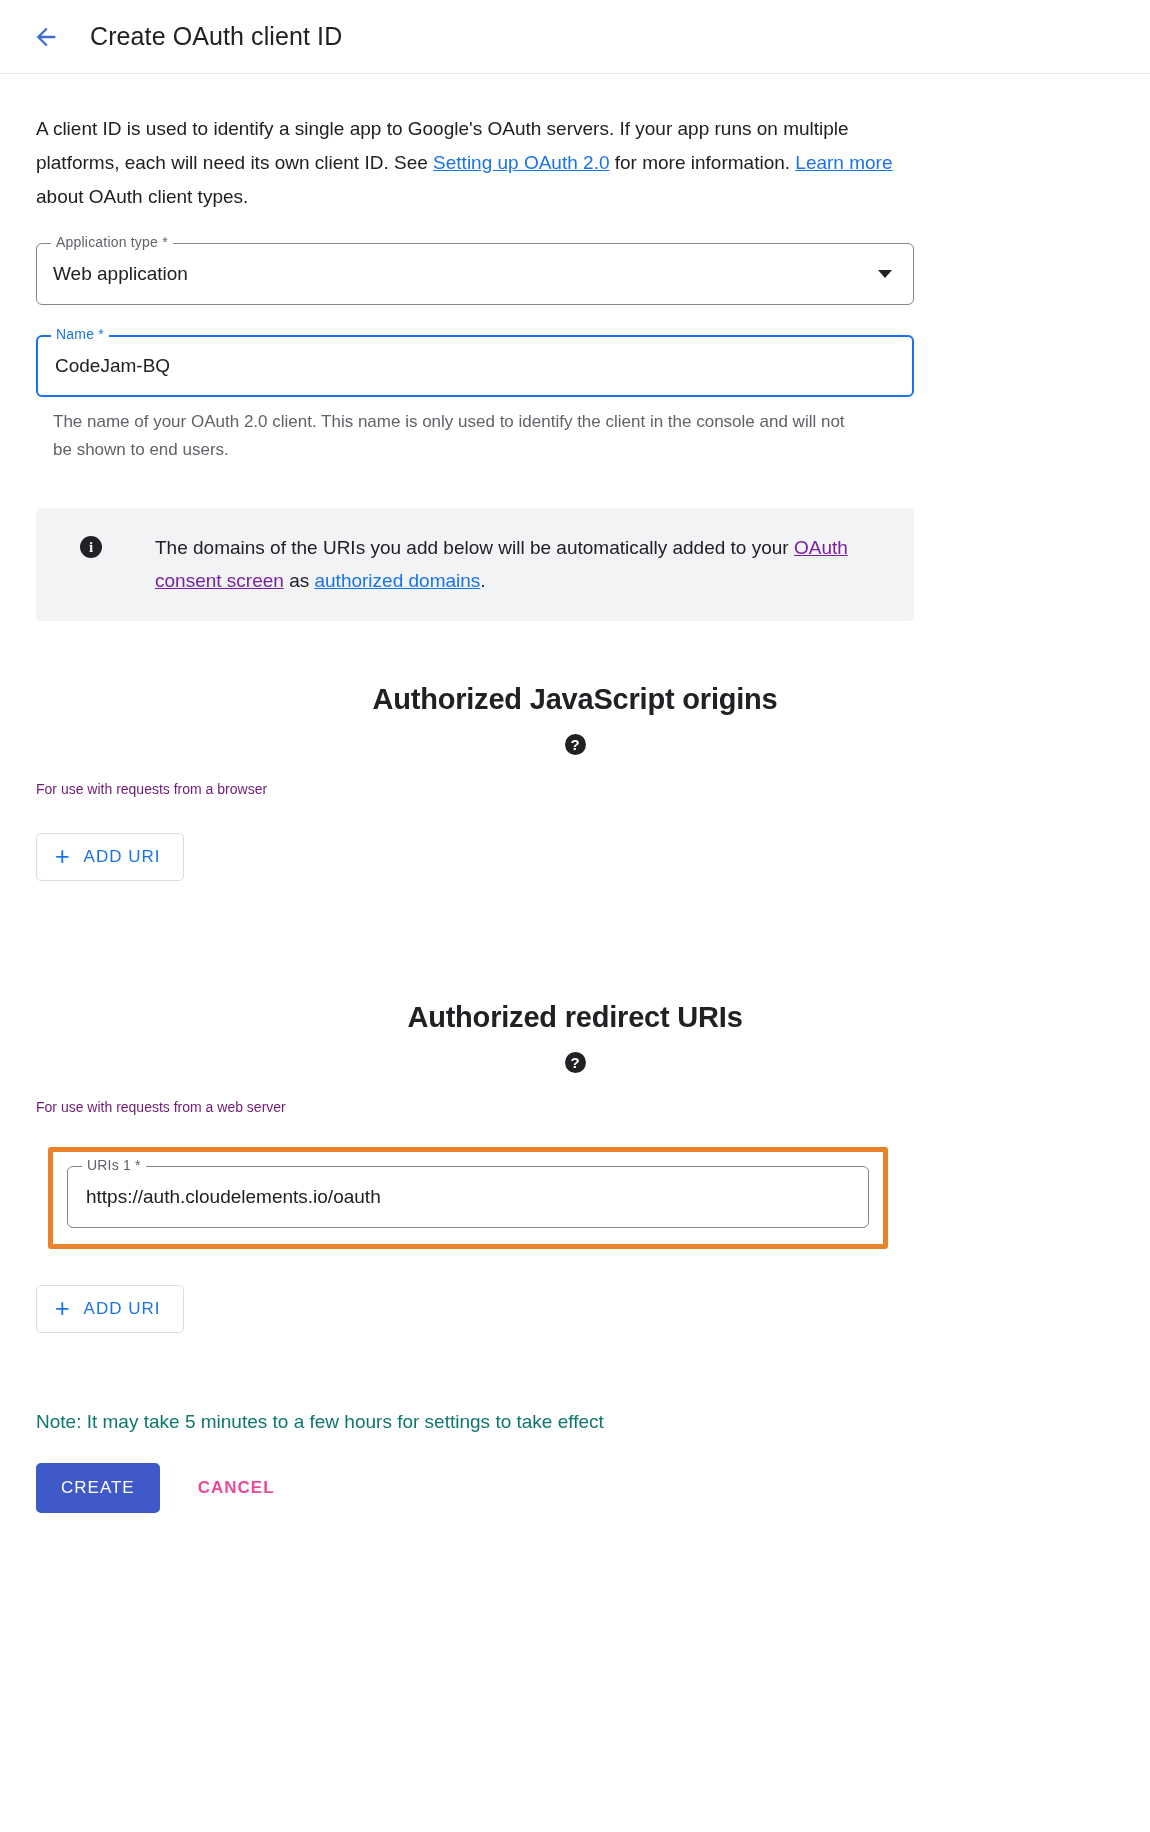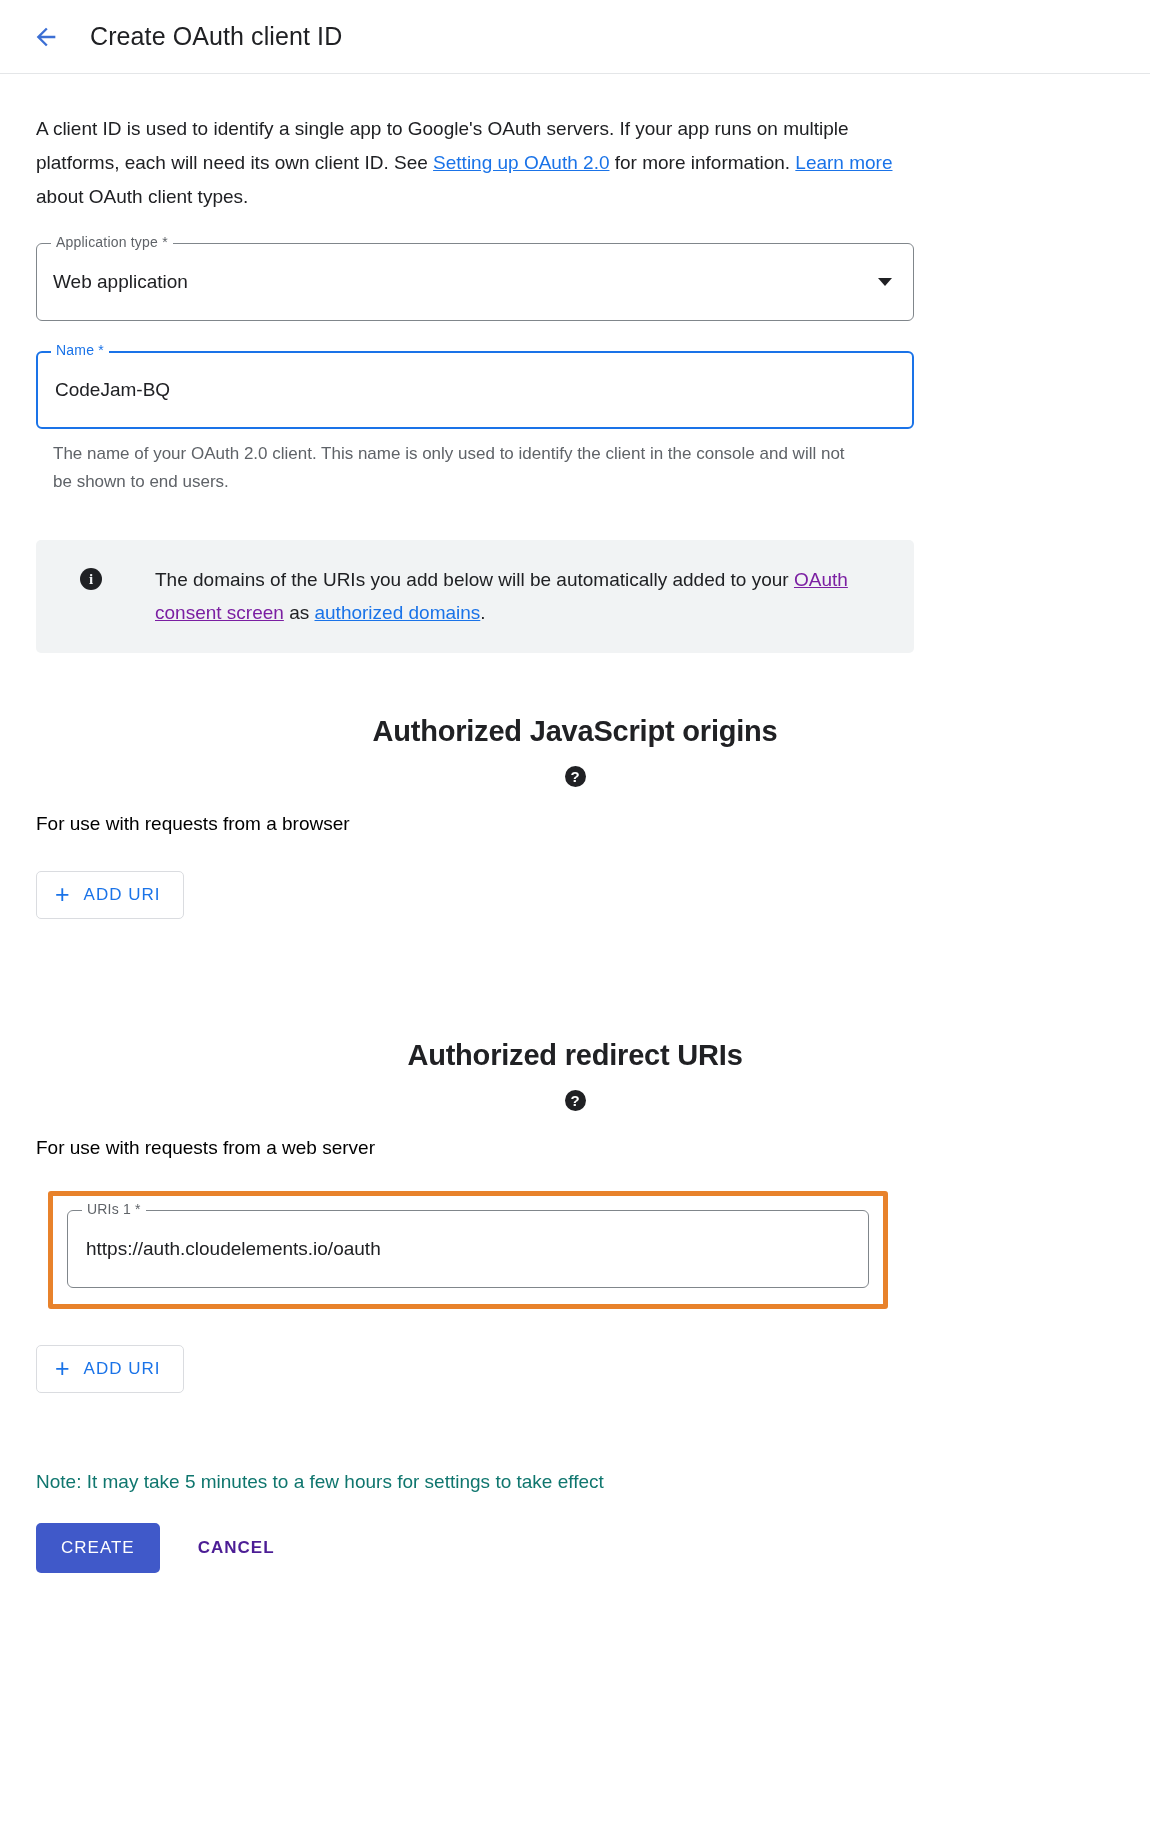--- a/index.html
+++ b/index.html
@@ -66,21 +66,21 @@
     cursor: pointer;
   }
   a.link.visited {
     color: #7b1fa2;
   }
 
   
   .field {
     position: relative;
     margin-top: 30px;
-    height: 78px;
+    height: 62px;
     max-width: 878px;
   }
   .field .outline {
     position: absolute;
     inset: 0;
     border: 1px solid #80868b;
     border-radius: 6px;
     pointer-events: none;
   }
   .field.focused .outline {
@@ -194,22 +194,22 @@
     font-weight: 700;
     line-height: 21px;
     text-align: center;
     cursor: pointer;
     font-family: "Liberation Sans", sans-serif;
     position: relative;
     top: 2px;
   }
   .section-sub {
     margin-top: 28px;
-    font-size: 19px;
-    color: #000000;
+    font-size: 14px;
+    color: #701a75;
   }
 
   
   .add-uri {
     margin-top: 36px;
     display: inline-flex;
     align-items: center;
     gap: 13px;
     height: 48px;
     padding: 0 22px 0 18px;
@@ -267,21 +267,21 @@
     height: 50px;
     padding: 0 25px;
     font-size: 17px;
     font-weight: 500;
     letter-spacing: 1.0px;
     cursor: pointer;
     font-family: "Liberation Sans", sans-serif;
   }
   .btn-cancel {
     background: transparent;
-    color: #4c1d95;
+    color: #ec4899;
     border: none;
     height: 50px;
     padding: 0 24px;
     font-size: 17px;
     font-weight: 700;
     letter-spacing: 1.0px;
     cursor: pointer;
     font-family: "Liberation Sans", sans-serif;
   }
 </style>

